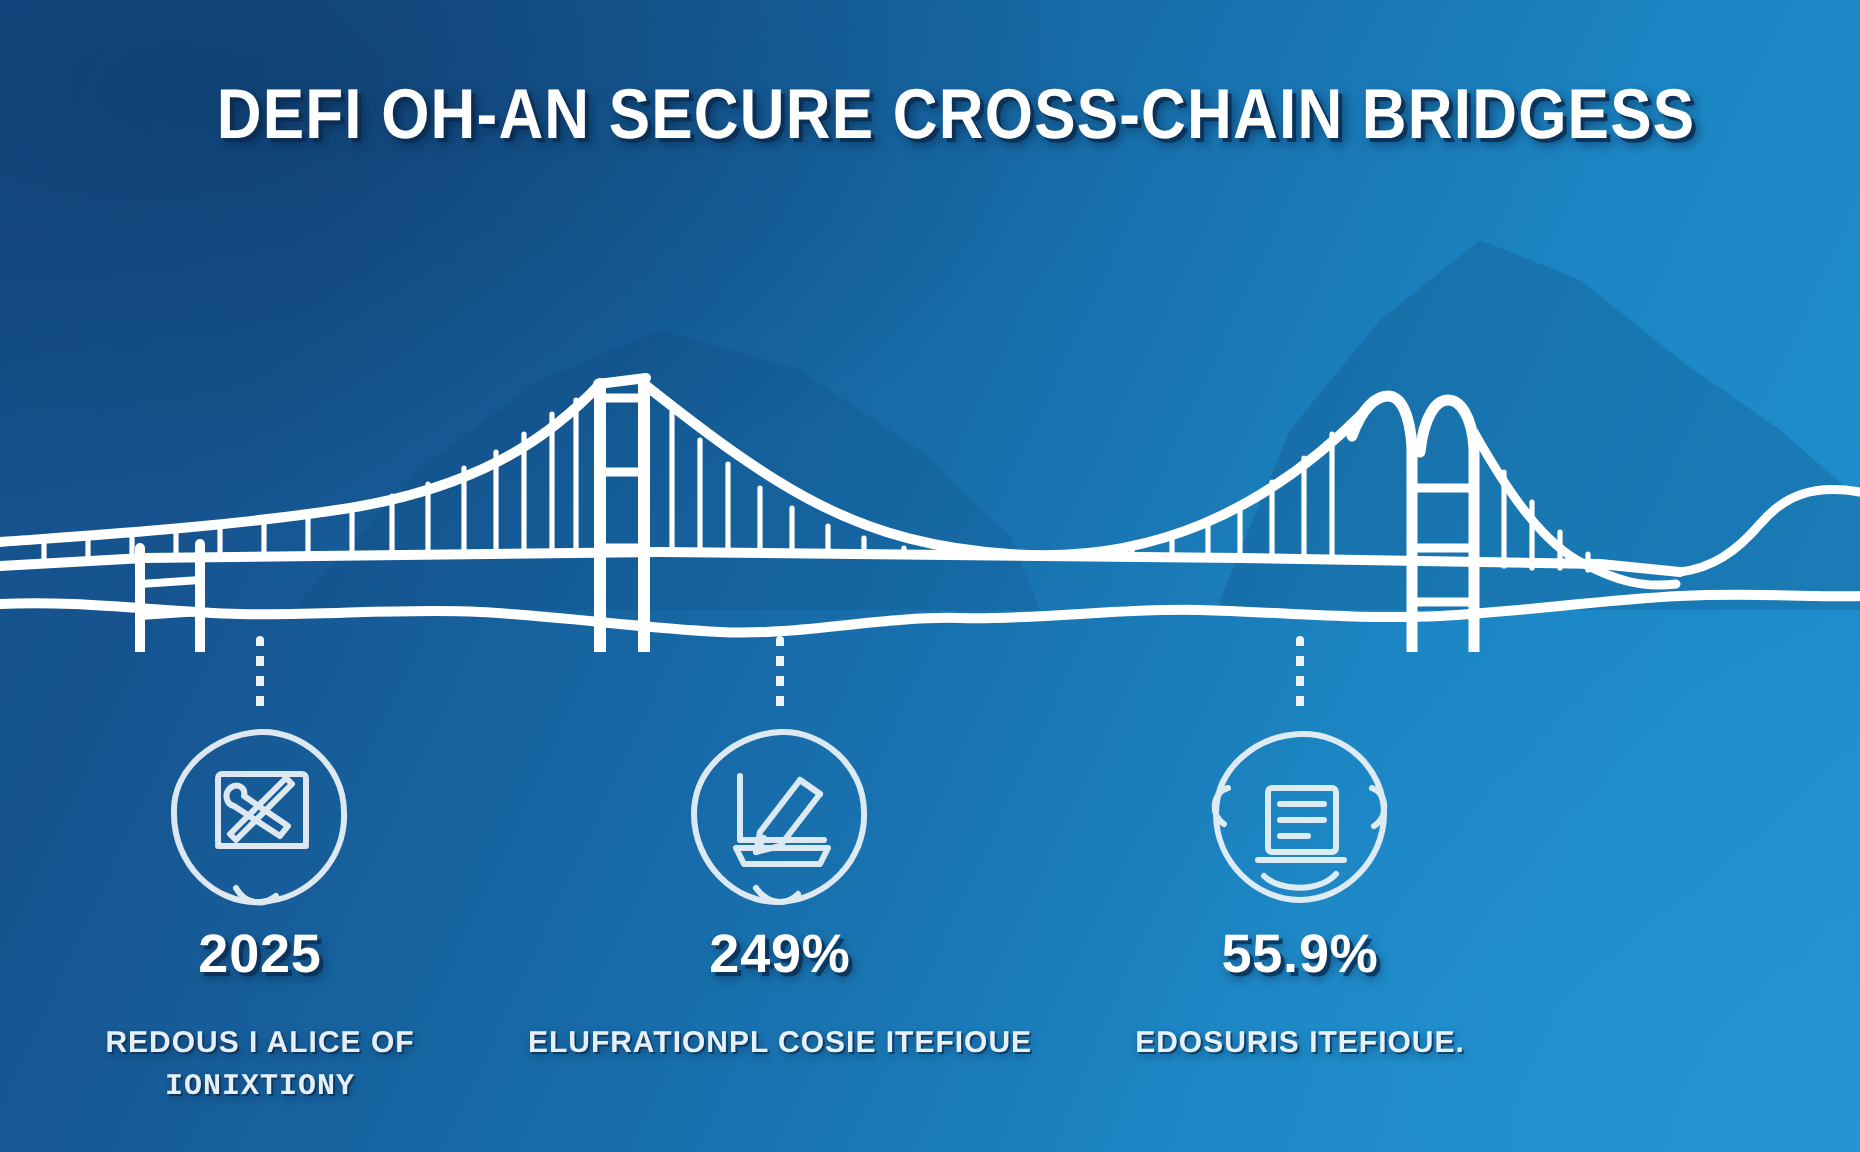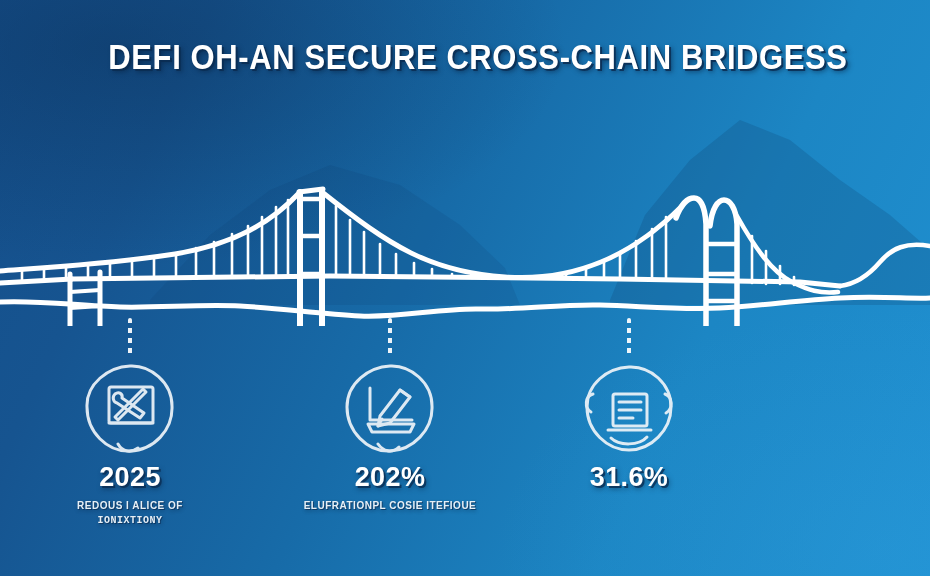--- a/index.html
+++ b/index.html
@@ -122,25 +122,25 @@
     margin-top: 6px;
     color: #ffffff;
     font-size: 27px;
     font-weight: 700;
     letter-spacing: 0.4px;
     text-shadow:
       2px 2px 0 rgba(10,45,82,0.8),
       2px 3px 5px rgba(6,30,58,0.5);
   }
   .stat-label {
-    margin-top: 6px;
+    margin-top: 18px;
     width: 260px;
     text-align: center;
     color: #f2f7fb;
-    font-size: 10px;
+    font-size: 15px;
     font-weight: 700;
     line-height: 1.45;
     letter-spacing: 0.5px;
     text-shadow:
       1px 1px 0 rgba(12,48,86,0.8),
       1px 2px 4px rgba(6,30,58,0.45);
     opacity: 0.95;
   }
   .stat-label .l2 { display: block; font-family: Liberation Mono, monospace; }
 </style>
@@ -275,21 +275,21 @@
 
             <path d="M28,28 L28,60 L70,60"></path>
             <path d="M26,64 L72,64 L68,72 L30,72 Z"></path>
 
             <path d="M38,56 L58,30 L68,37 L48,63 L36,66 Z"></path>
             <path d="M58,30 L68,37"></path>
             <path d="M36,66 L40,59"></path>
           </g>
         </svg>
       </div>
-      <div class="stat-value">202%</div>
+      <div class="stat-value">249%</div>
       <div class="stat-label">
         <span>ELUFRATIONPL COSIE ITEFIOUE</span>
         <span class="l2"></span>
       </div>
     </div>
 
     <div class="stat">
       <div class="connector"></div>
       <div class="badge">
         <svg viewBox="0 0 96 96" width="96" height="96" aria-hidden="true">
@@ -301,17 +301,21 @@
             <path d="M30,78 C38,86 58,86 66,77"></path>
 
             <rect x="32" y="34" width="34" height="32" rx="2"></rect>
             <path d="M38,42 L60,42"></path>
             <path d="M38,50 L60,50"></path>
             <path d="M38,58 L52,58"></path>
             <path d="M27,70 L70,70"></path>
           </g>
         </svg>
       </div>
-      <div class="stat-value">31.6%</div>
+      <div class="stat-value">55.9%</div>
+      <div class="stat-label">
+        <span>EDOSURIS ITEFIOUE.</span>
+        <span class="l2"></span>
+      </div>
     </div>
 
   </div>
 </div>
 
 </body></html>

